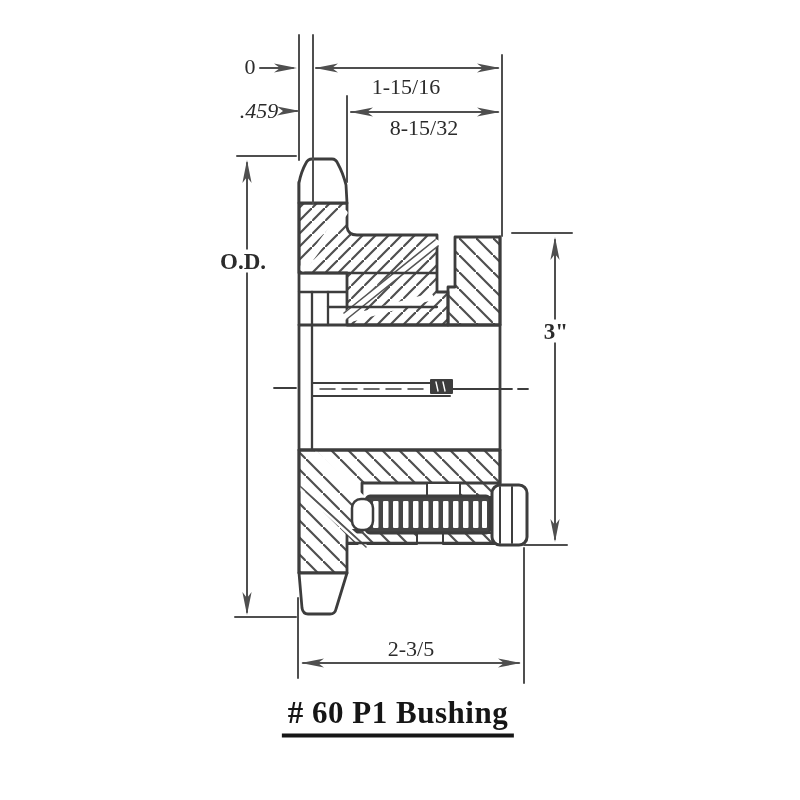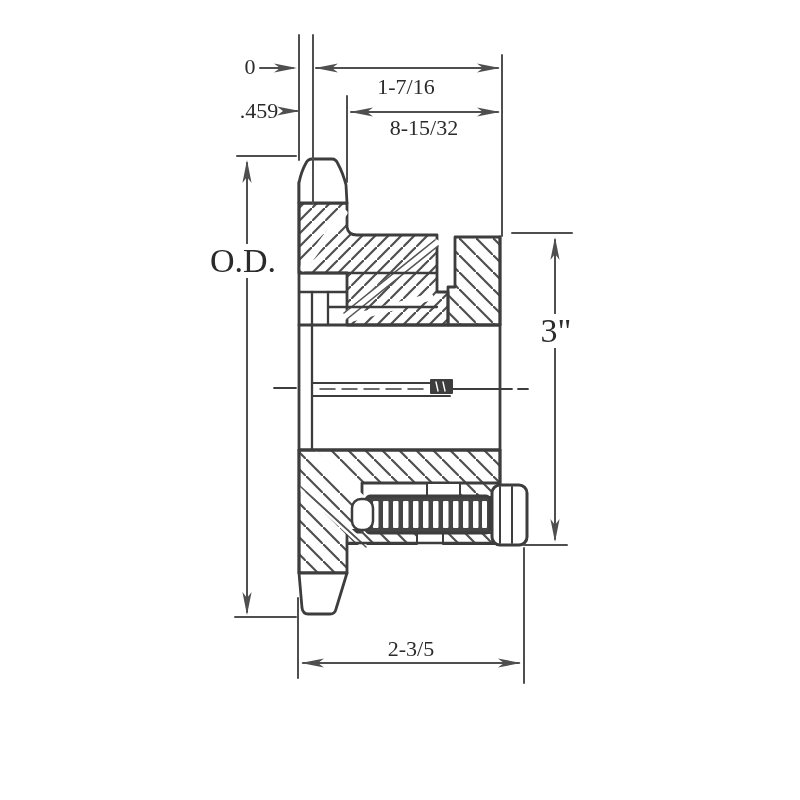--- a/index.html
+++ b/index.html
@@ -3,21 +3,21 @@
 <meta charset="utf-8">
 <style>
   html,body{margin:0;padding:0;background:#fff;}
   #stage{position:relative;width:800px;height:800px;background:#ffffff;overflow:hidden;
          font-family:"Liberation Serif", serif;}
   #stage svg{position:absolute;left:0;top:0;}
   .lbl{position:absolute;transform:translate(-50%,-50%);color:#2b2b2b;
        font-family:"Liberation Serif", serif;white-space:nowrap;line-height:1;}
   .lbl.bg{background:#ffffff;padding:0 3px;}
   .sm{font-size:22px;}
-  .med{font-size:34px;}
+  .med{font-size:23px;font-weight:bold;}
   #title{position:absolute;left:398px;top:716px;transform:translate(-50%,-50%);
          font-size:31px;font-weight:bold;color:#161616;letter-spacing:.5px;
          border-bottom:4px solid #161616;padding:0 6px 3px 6px;white-space:nowrap;}
 </style>
 </head>
 <body>
 
 <div id="stage">
 
   <svg width="800" height="800" viewBox="0 0 800 800">
@@ -143,25 +143,26 @@
       <use href="#dart" transform="translate(247,615) rotate(90)"></use>
       <use href="#dart" transform="translate(555,237) rotate(-90)"></use>
       <use href="#dart" transform="translate(555,542) rotate(90)"></use>
       <use href="#dart" transform="translate(301,663) rotate(180)"></use>
       <use href="#dart" transform="translate(521,663)"></use>
     </g>
   </svg>
 
   <div class="lbl sm" style="left:250px;top:67px;">0</div>
 
-  <div class="lbl sm" style="left:259px;top:111px;">.459</div>
+  <div class="lbl sm" style="left:259px;top:111px;font-style:italic;">.459</div>
 
-  <div class="lbl sm" style="left:406px;top:87px;">1-7/16</div>
+  <div class="lbl sm" style="left:406px;top:87px;">1-15/16</div>
 
   <div class="lbl sm" style="left:424px;top:128px;">8-15/32</div>
 
   <div class="lbl med bg" style="left:243px;top:261px;">O.D.</div>
 
   <div class="lbl med bg" style="left:556px;top:331px;">3"</div>
 
   <div class="lbl sm bg" style="left:411px;top:649px;">2-3/5</div>
 
+  <div id="title"># 60 P1 Bushing</div>
 </div>
 
 </body></html>

